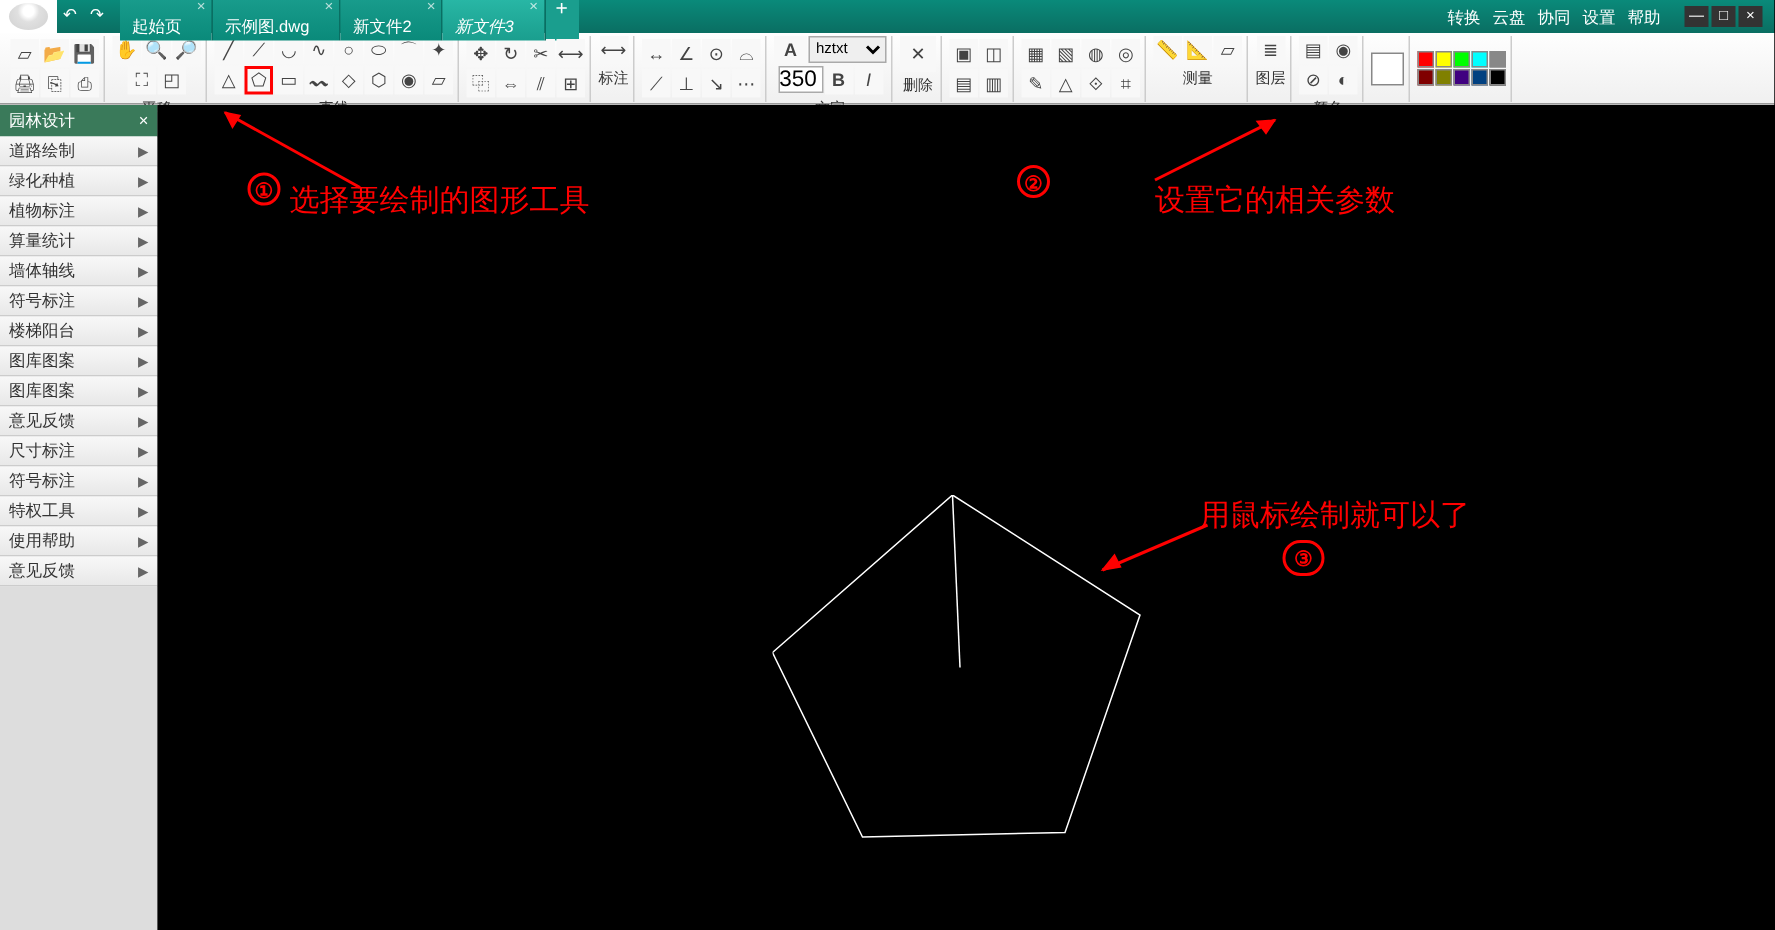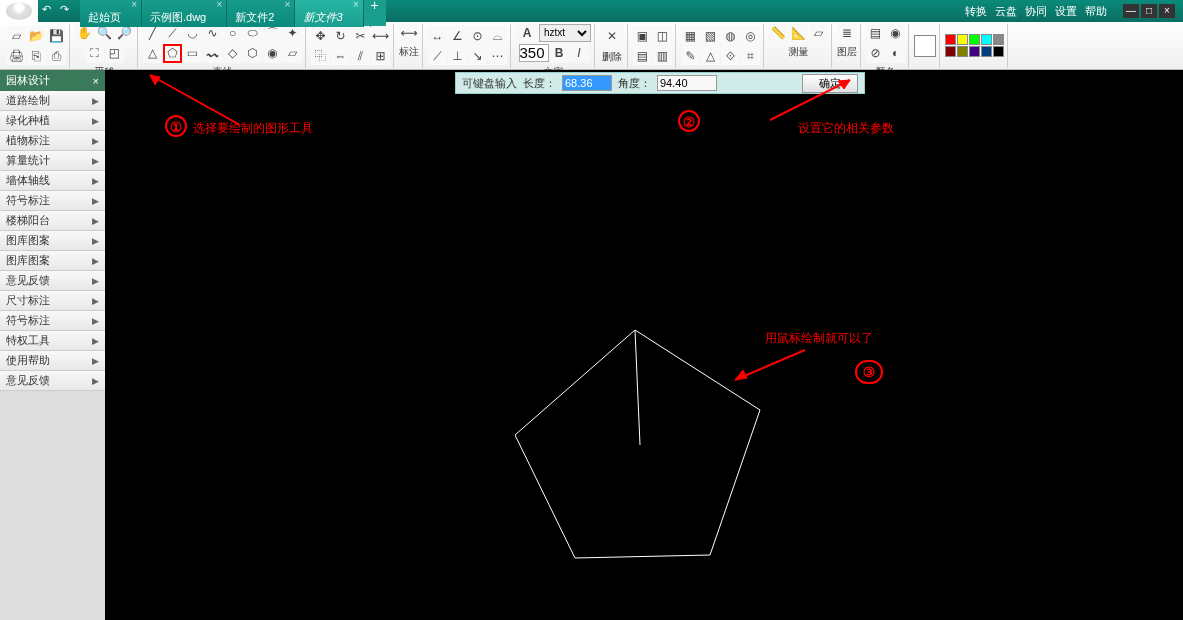--- a/index.html
+++ b/index.html
@@ -39,21 +39,21 @@
     .sidebar-item .arrow { font-size: 9px; color: #666; }
     .sidebar-fill { flex: 1; background: #ddd; }
 
     .canvas { flex: 1; background: #000; position: relative; overflow: hidden; }
     .input-panel { position: absolute; top: 2px; left: 350px; width: 410px; height: 22px; background: #d0ebe8; border: 1px solid #9cc; display: flex; align-items: center; padding: 0 6px; gap: 6px; font-size: 11px; color: #333; }
     .input-panel input { height: 16px; border: 1px solid #999; font-size: 11px; padding: 0 2px; }
     .input-panel .len { width: 50px; background: #3399ff; color: #fff; }
     .input-panel .ang { width: 60px; background: #f8f8f8; }
     .input-panel .ok-btn { margin-left: auto; padding: 1px 16px; background: linear-gradient(#fefefe,#e0e0e0); border: 1px solid #999; cursor: pointer; font-size: 11px; }
 
-    .annotation { position: absolute; color: red; font-size: 12px; font-family: "SimSun", serif; }
+    .annotation { position: absolute; color: red; font-size: 20px; font-family: "SimSun", serif; }
     .ann-circle { position: absolute; width: 22px; height: 22px; border: 2px solid red; border-radius: 12px; color: red; text-align: center; line-height: 20px; font-size: 14px; font-weight: bold; }
     .ann-arrow { position: absolute; stroke: red; fill: red; }
 
     .pentagon { position: absolute; left: 410px; top: 260px; }
   </style>
 </head>
 <body>
 
 <div class="titlebar">
   <div class="avatar">
@@ -331,44 +331,36 @@
         </div>
         <div class="sidebar-item">
           <span>意见反馈</span>
           <span class="arrow">▶</span>
         </div>
       </div>
     <div class="sidebar-fill"></div>
   </div>
 
   <div class="canvas">
-    <div class="input-panel">
-      <span>可键盘输入</span>
-      <span>长度：</span>
-      <input class="len" value="68.36" style="">
-      <span>角度：</span>
-      <input class="ang" value="94.40" style="">
-      <button class="ok-btn">确定</button>
-    </div>
 
     <svg class="ann-arrow" style="left:35px;top:0px" width="140" height="60">
       <line x1="100" y1="55" x2="10" y2="5" stroke="red" stroke-width="2"></line>
       <polygon points="10,5 20,7 15,15" fill="red"></polygon>
     </svg>
     <div class="ann-circle" style="left:60px;top:45px">①</div>
     <div class="annotation" style="left:88px;top:50px">选择要绘制的图形工具</div>
 
     <div class="ann-circle" style="left:573px;top:40px">②</div>
     <svg class="ann-arrow" style="left:635px;top:5px" width="120" height="50">
       <line x1="30" y1="45" x2="110" y2="5" stroke="red" stroke-width="2"></line>
       <polygon points="110,5 98,6 104,14" fill="red"></polygon>
     </svg>
-    <div class="annotation" style="left:693px;top:50px">设置它的相关参数</div>
-
-    <div class="annotation" style="left:660px;top:260px">用鼠标绘制就可以了</div>
+    <div class="annotation" style="left:665px;top:50px">设置它的相关参数</div>
+
+    <div class="annotation" style="left:695px;top:260px">用鼠标绘制就可以了</div>
     <svg class="ann-arrow" style="left:620px;top:270px" width="100" height="50">
       <line x1="80" y1="10" x2="10" y2="40" stroke="red" stroke-width="2"></line>
       <polygon points="10,40 22,38 18,30" fill="red"></polygon>
     </svg>
     <div class="ann-circle" style="left:750px;top:290px;width:28px;height:24px;border-radius:14px">③</div>
 
     <svg class="pentagon" width="280" height="260">
       <polygon points="120,0 245,80 195,225 60,228 0,105" fill="none" stroke="#fff" stroke-width="1"></polygon>
       <line x1="120" y1="0" x2="125" y2="115" stroke="#fff" stroke-width="1"></line>
     </svg>

